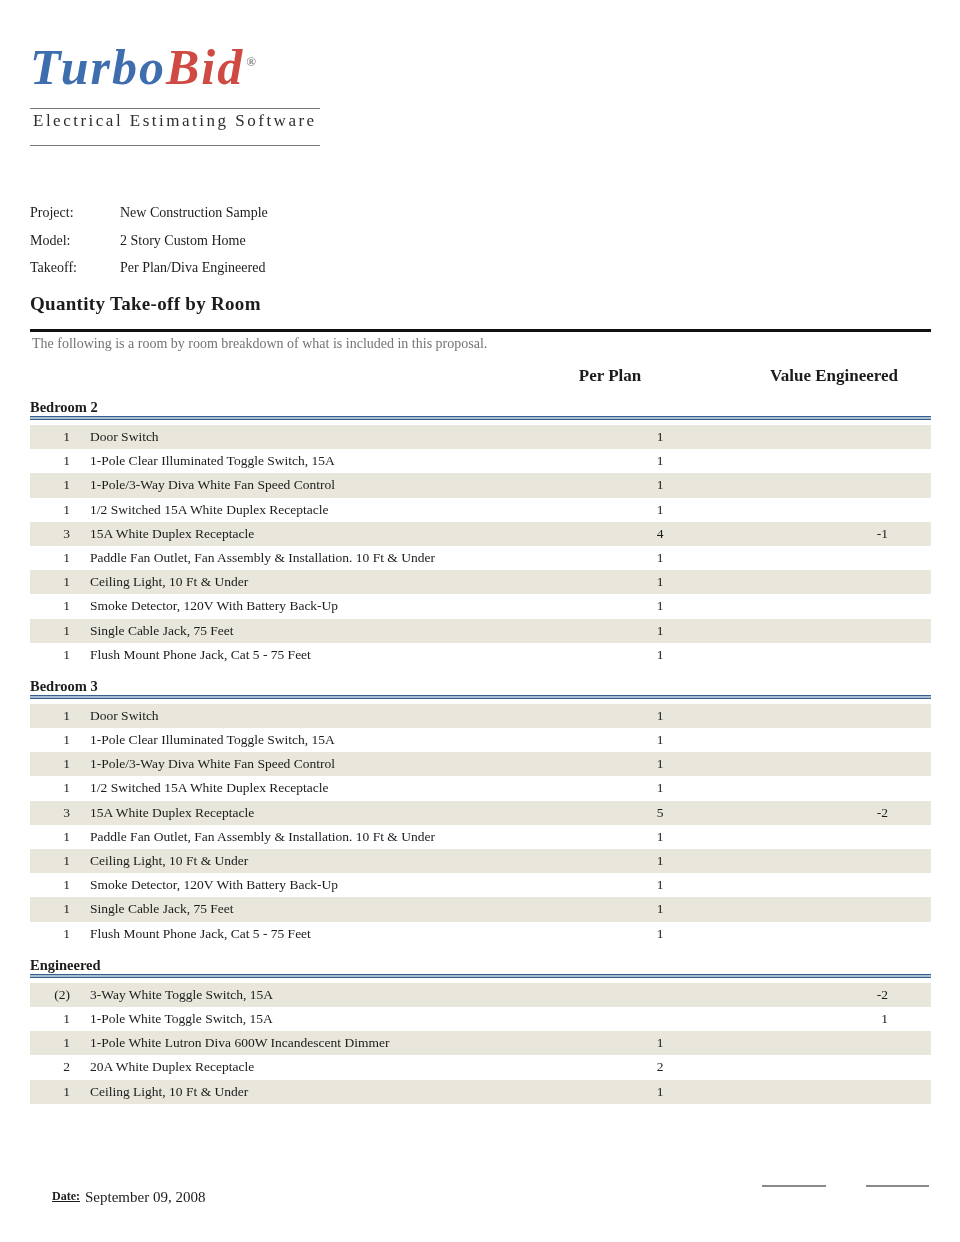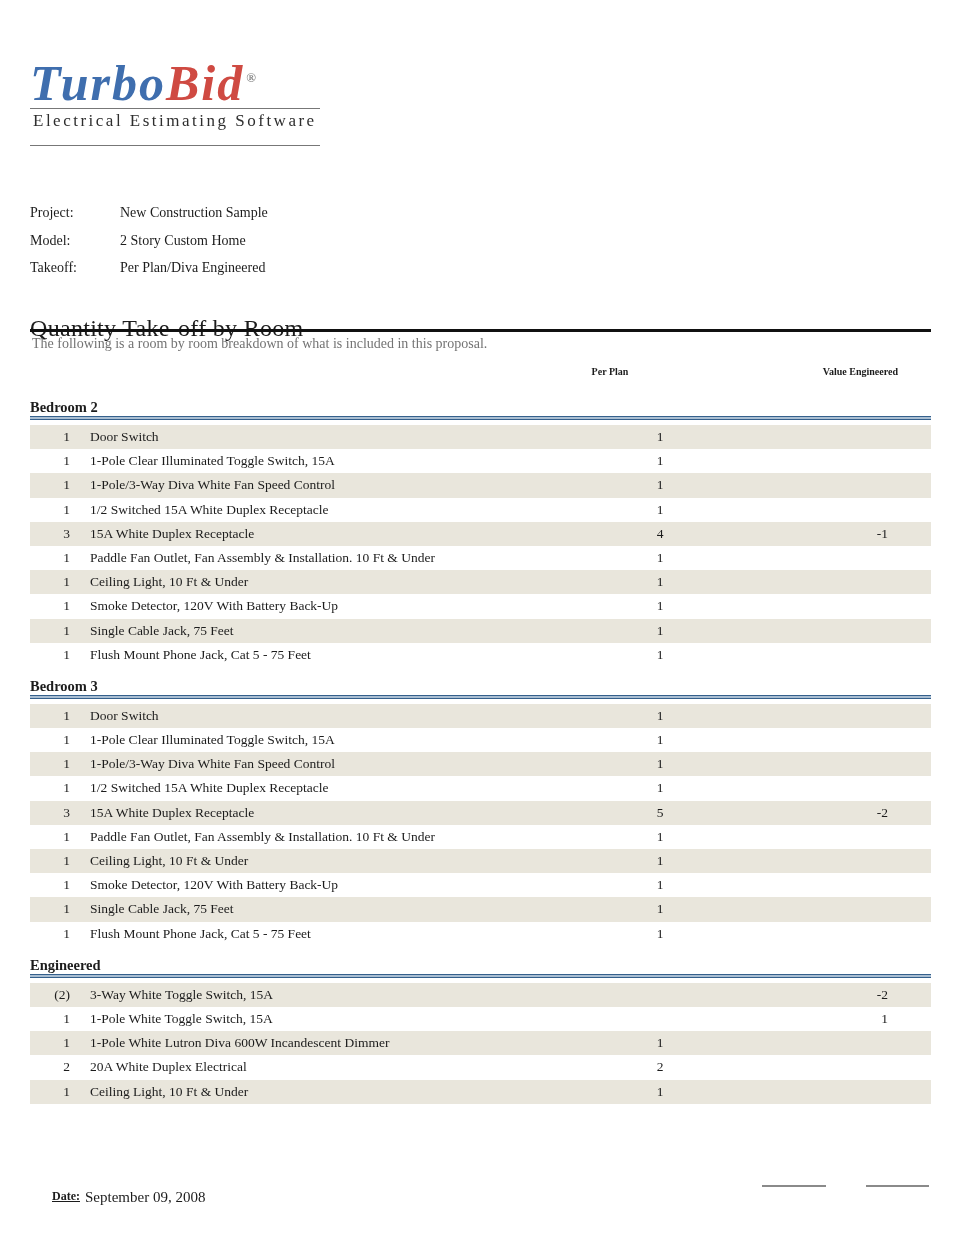--- a/index.html
+++ b/index.html
@@ -2,41 +2,41 @@
 <html><head>
 <meta charset="utf-8">
 <style>
   html,body{margin:0;padding:0;background:#808080;}
   .page{
     position:relative;width:960px;height:1242px;background:#ffffff;
     margin:0 auto;font-family:"Liberation Serif", serif;color:#1c1c1c;
     overflow:hidden;
   }
   
-  .logo{position:absolute;left:30px;top:52px;font-size:50px;font-style:italic;
+  .logo{position:absolute;left:30px;top:36px;font-size:50px;font-style:italic;
         font-weight:bold;letter-spacing:2px;line-height:52px;white-space:nowrap;}
   .logo .turbo{color:var(--logo-blue);}
   .logo .bid{color:var(--logo-red);}
   .logo .reg{font-size:13px;color:#888;vertical-align:super;font-style:normal;margin-left:2px;}
   .tagline{position:absolute;left:30px;top:108px;font-size:17px;letter-spacing:2.5px;
            color:#2e2e2e;border-top:1px solid #777;border-bottom:1px solid #777;
            padding:2px 3px 14px 3px;white-space:nowrap;}
   
   .meta{position:absolute;left:30px;top:199px;font-size:14px;line-height:27.5px;}
   .meta-row{position:relative;height:27.5px;}
   .meta-label{display:inline-block;width:90px;}
   .meta-value{position:absolute;left:90px;top:0;white-space:nowrap;}
   
-  .doc-title{position:absolute;left:30px;top:293px;font-size:24px;font-weight:normal;
-             letter-spacing:0.3px;margin-top:22px;}
+  .doc-title{position:absolute;left:30px;top:293px;font-size:19px;font-weight:bold;
+             letter-spacing:0.3px;}
   .title-rule{position:absolute;left:30px;top:329px;width:901px;height:2.5px;background:#111;}
   .intro{position:absolute;left:32px;top:336px;font-size:14px;color:#737373;}
   
   .content{position:absolute;left:30px;top:366px;width:901px;}
-  .col-headers{position:relative;height:22px;font-size:10px;font-weight:bold;}
+  .col-headers{position:relative;height:22px;font-size:17px;font-weight:bold;}
   .col-per-plan{position:absolute;left:530px;width:100px;text-align:center;}
   .col-ve{position:absolute;left:700px;width:168px;text-align:right;}
   .section-title{font-size:14.5px;font-weight:bold;margin-top:11px;height:17px;line-height:17px;}
   .section-rule{height:2px;background:var(--rule-blue-light);
                 border-top:1px solid var(--rule-blue-dark);
                 border-bottom:1px solid var(--rule-blue-dark);}
   .rows{margin-top:5px;}
   .row{position:relative;height:24.2px;line-height:24.2px;font-size:13.5px;}
   .row:nth-child(odd){background:var(--band);}
   .cell{position:absolute;top:0;white-space:nowrap;}
@@ -249,21 +249,21 @@
 
   <div class="row">
     <span class="cell qty">1</span>
     <span class="cell desc">1-Pole White Lutron Diva 600W Incandescent Dimmer</span>
     <span class="cell per-plan">1</span>
     <span class="cell ve"></span>
   </div>
 
   <div class="row">
     <span class="cell qty">2</span>
-    <span class="cell desc">20A White Duplex Electrical</span>
+    <span class="cell desc">20A White Duplex Receptacle</span>
     <span class="cell per-plan">2</span>
     <span class="cell ve"></span>
   </div>
 
   <div class="row">
     <span class="cell qty">1</span>
     <span class="cell desc">Ceiling Light, 10 Ft &amp; Under</span>
     <span class="cell per-plan">1</span>
     <span class="cell ve"></span>
   </div>

